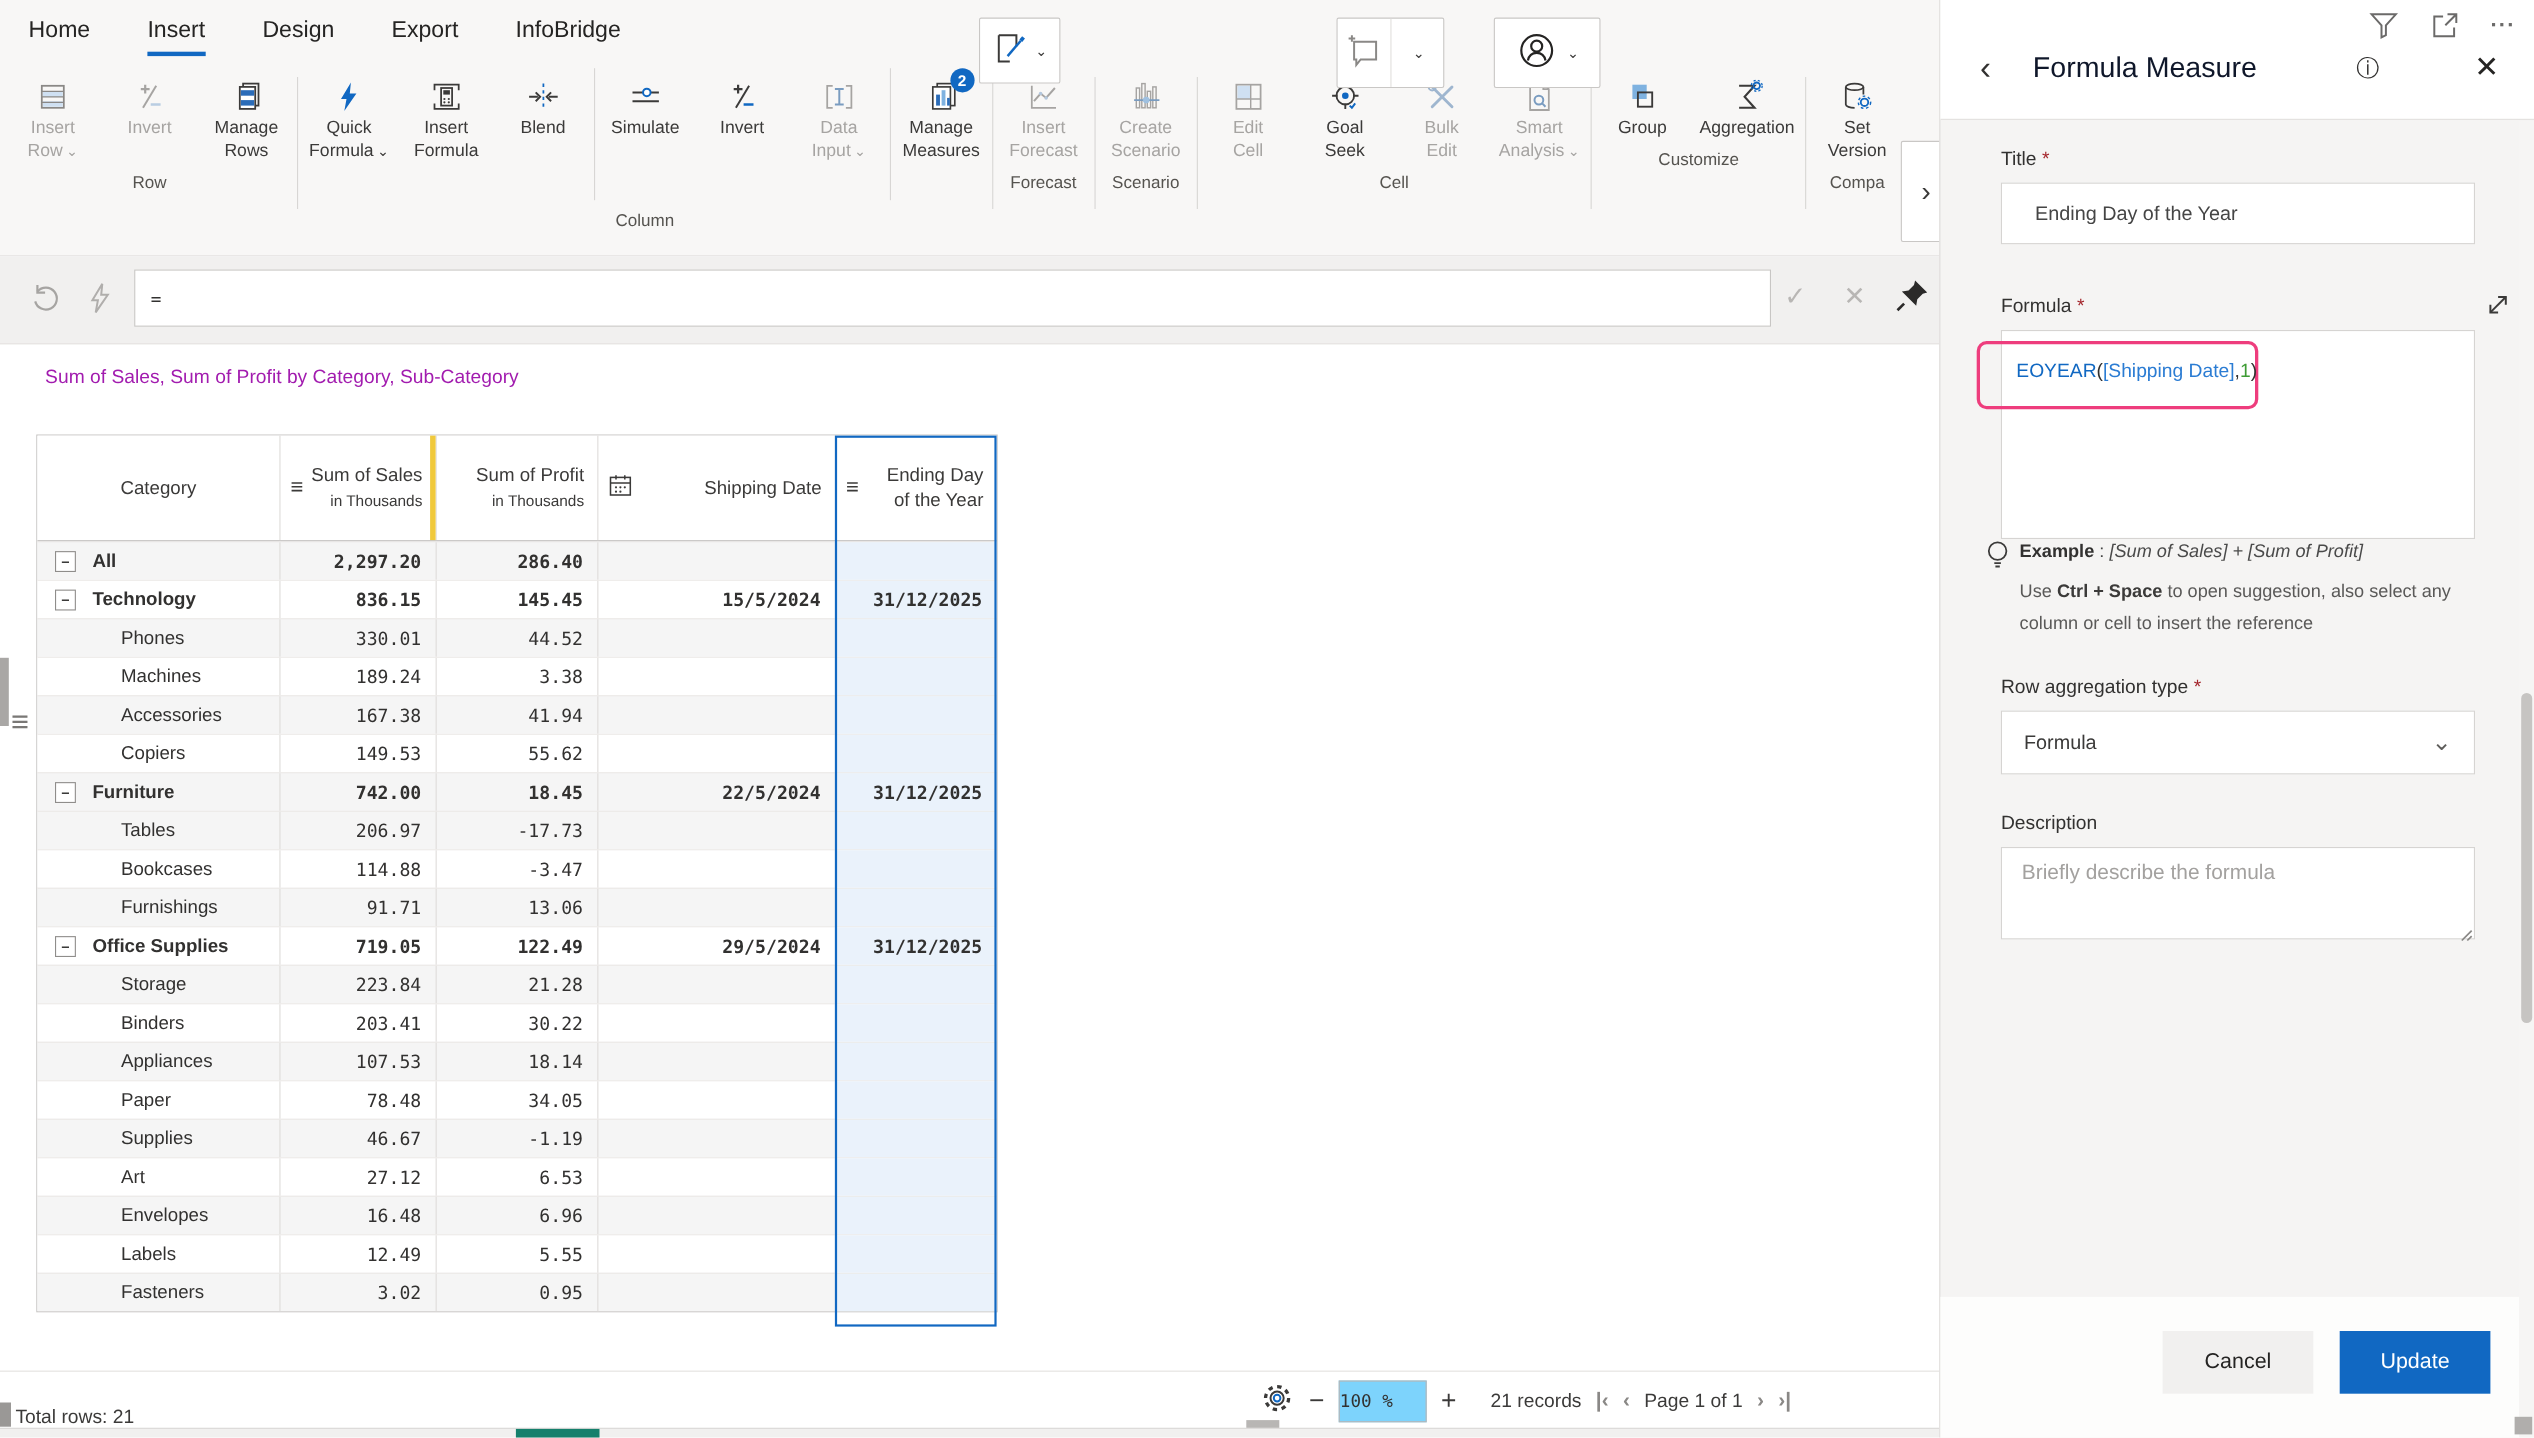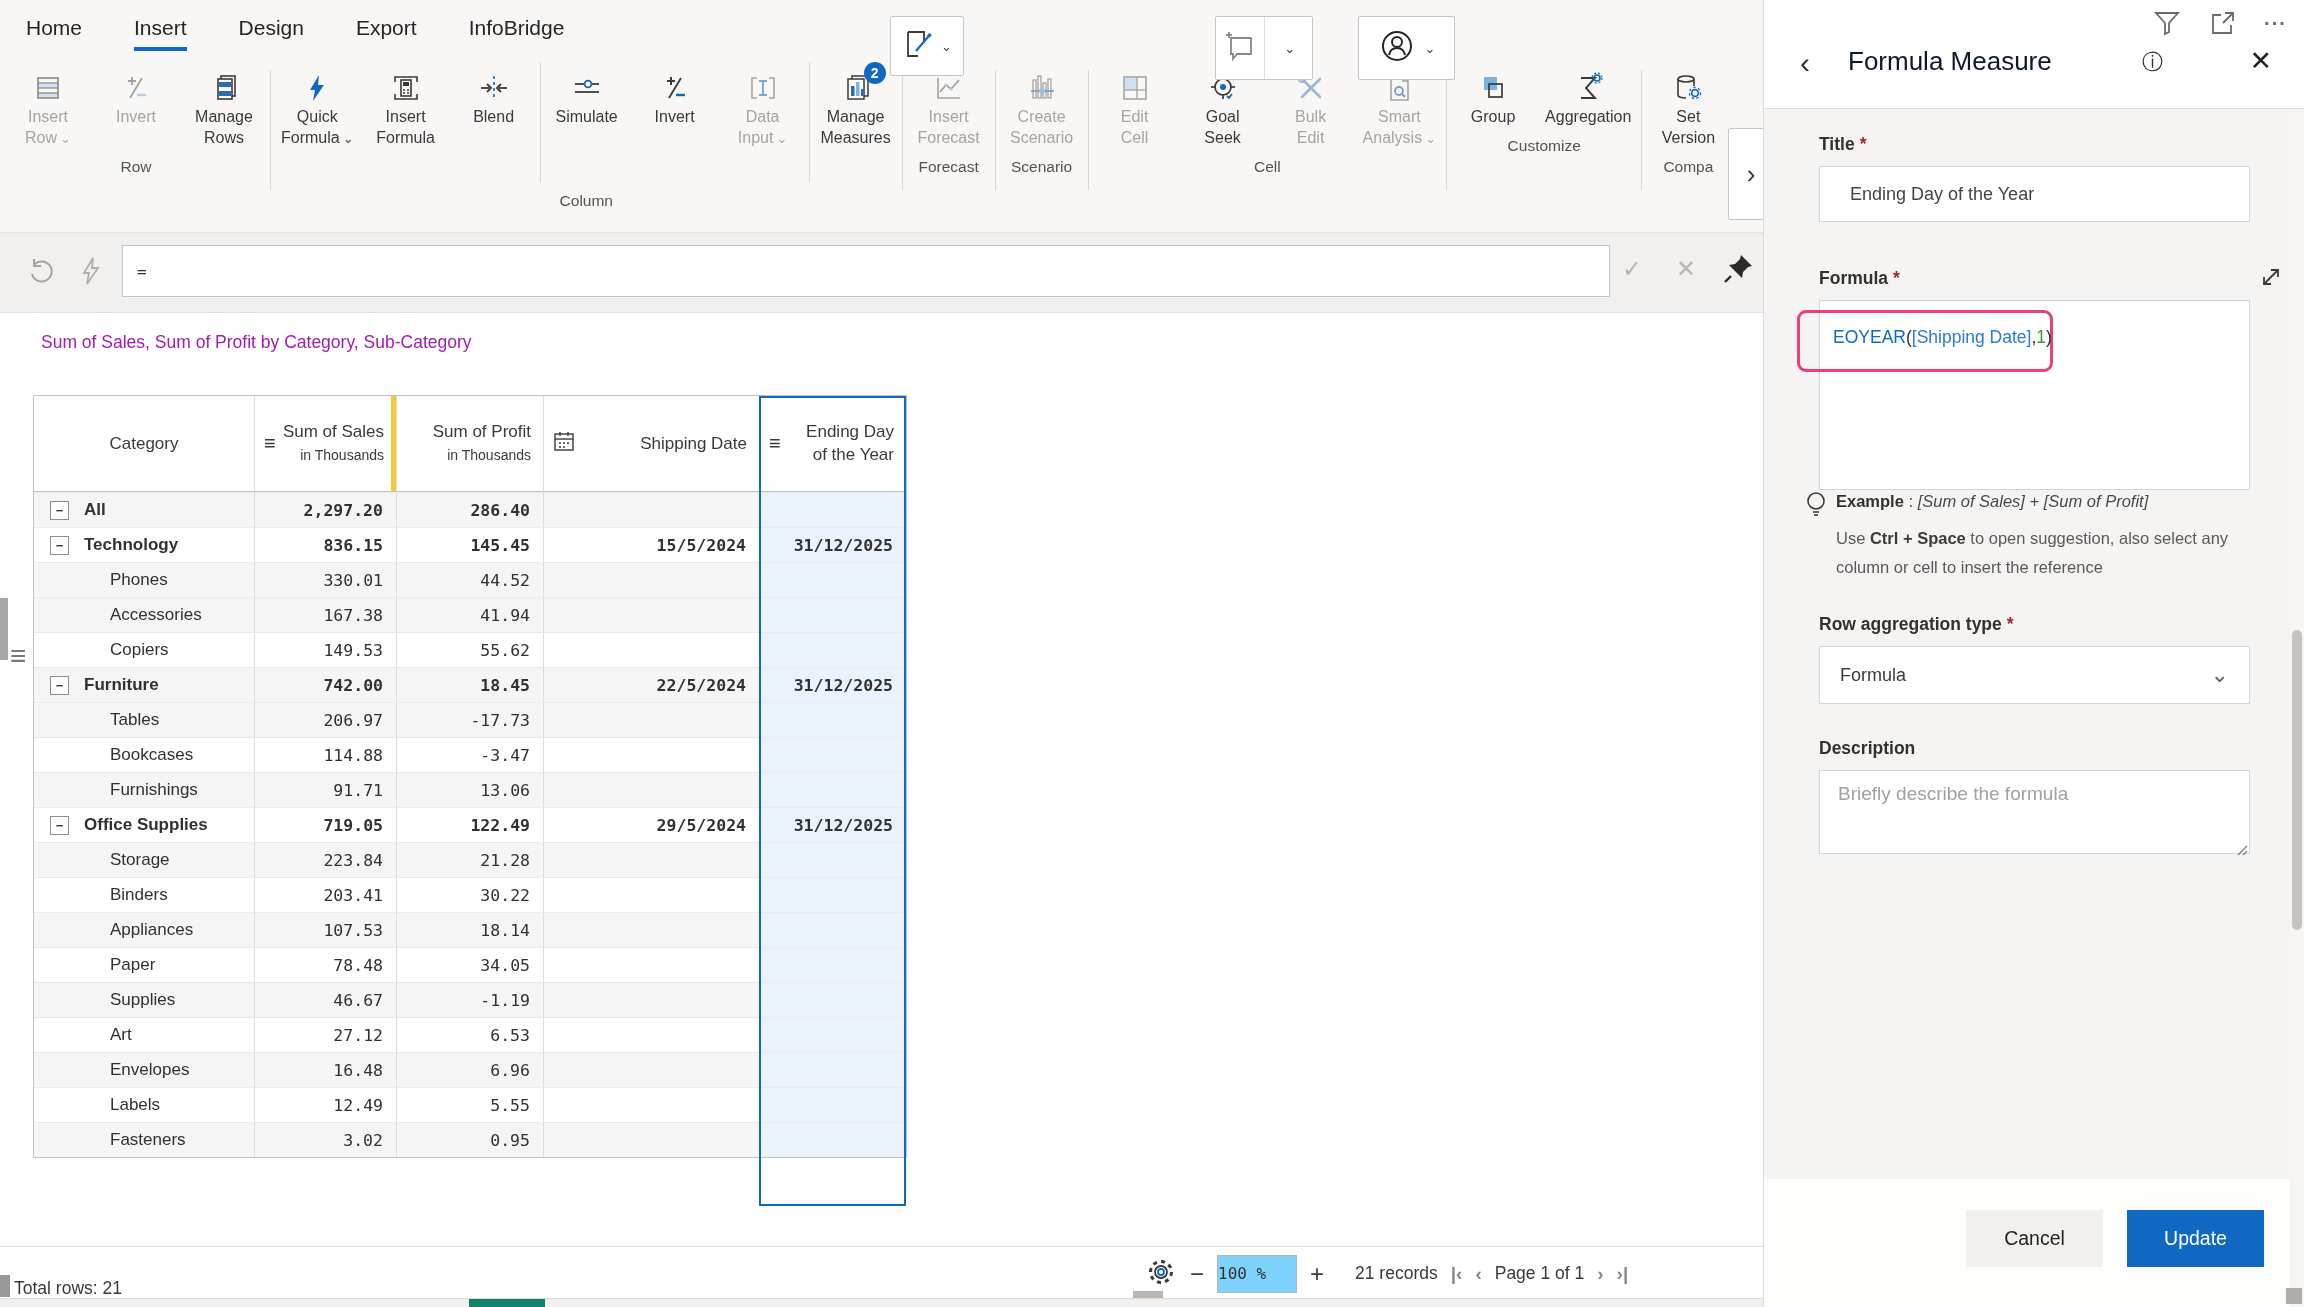--- a/index.html
+++ b/index.html
@@ -93,21 +93,21 @@
   .b-corner{position:absolute;left:0;bottom:10px;width:10px;height:22px;background:#9a9896;}
   
   .panel{position:absolute;left:1763px;top:0;width:541px;height:1307px;background:#f5f4f3;
          border-left:1px solid #dddbd9;box-sizing:border-box;}
   .p-head{position:absolute;left:0;top:0;width:100%;height:108px;background:#fff;border-bottom:1px solid #e1dfdd;}
   .p-topics{position:absolute;top:8px;display:flex;align-items:center;color:#6b6a69;}
   .p-back{position:absolute;left:36px;top:48px;font-size:30px;color:#323130;line-height:1;}
   .p-title{position:absolute;left:84px;top:46px;font-size:26px;color:#0f172a;font-weight:500;}
   .p-info{position:absolute;left:378px;top:48px;font-size:21px;color:#323130;}
   .p-close{position:absolute;right:32px;top:48px;font-size:27px;color:#252423;line-height:1;}
-  .p-label{position:absolute;font-size:17.5px;font-weight:bold;color:#323130;}
+  .p-label{position:absolute;font-size:17.5px;font-weight:normal;color:#323130;}
   .req{color:#a4262c;margin-left:5px;}
   .p-input{position:absolute;left:55px;width:431px;height:56px;background:#fff;border:1px solid #d6d4d2;
            box-sizing:border-box;font-size:18px;color:#454545;padding:0 30px;font-family:"Liberation Sans",sans-serif;}
   .p-formula-box{position:absolute;left:55px;top:300px;width:431px;height:190px;background:#fff;border:1px solid #d6d4d2;box-sizing:border-box;}
   .p-pink{position:absolute;left:33px;top:310px;width:256px;height:62px;border:3px solid #ee3d7d;border-radius:9px;box-sizing:border-box;}
   .p-ftext{position:absolute;left:69px;top:327px;font-size:17.5px;white-space:nowrap;}
   .tok-fn{color:#1168c2;}
   .tok-ref{color:#2b7cd3;}
   .tok-num{color:#3f9c35;}
   .tok-p{color:#323130;}
@@ -553,20 +553,29 @@
       </div>
       <div class="tr s alt">
         <div class="td c0">
             <span>Phones</span>
           </div>
         <div class="td c1">330.01</div>
           <div class="td c2">44.52</div>
         <div class="td c3"></div>
           <div class="td c4"></div>
       </div>
+      <div class="tr s">
+        <div class="td c0">
+            <span>Machines</span>
+          </div>
+        <div class="td c1">189.24</div>
+          <div class="td c2">3.38</div>
+        <div class="td c3"></div>
+          <div class="td c4"></div>
+      </div>
       <div class="tr s alt">
         <div class="td c0">
             <span>Accessories</span>
           </div>
         <div class="td c1">167.38</div>
           <div class="td c2">41.94</div>
         <div class="td c3"></div>
           <div class="td c4"></div>
       </div>
       <div class="tr s">

